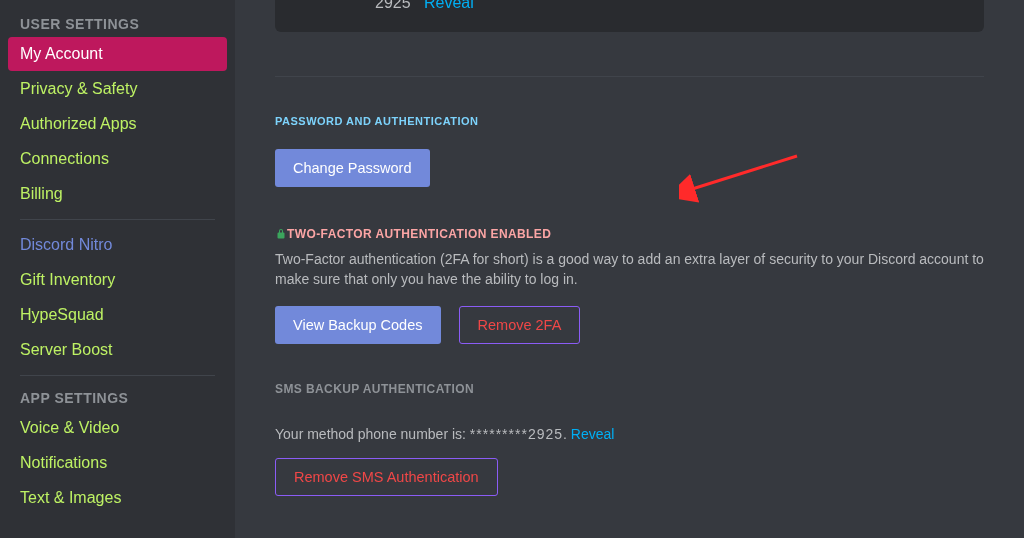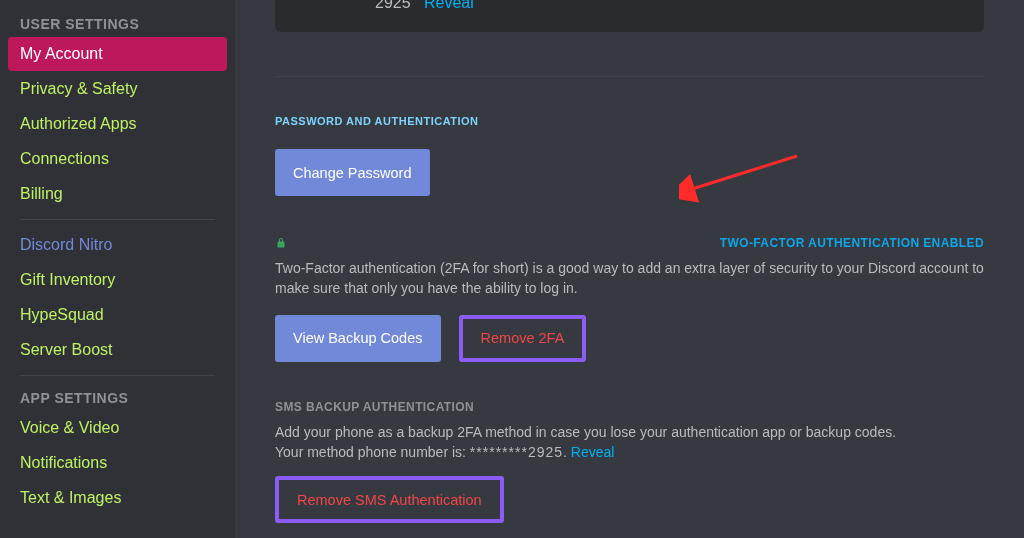--- a/index.html
+++ b/index.html
@@ -90,49 +90,49 @@
     text-transform: uppercase;
     margin-bottom: 22px;
   }
   .subsection-title {
     font-size: 12px;
     font-weight: 600;
     letter-spacing: 0.4px;
     text-transform: uppercase;
     margin-bottom: 8px;
   }
-  .subsection-title.green { color: #0ea5e9; display:flex; align-items:center; gap:0;justify-content:space-between;}
+  .subsection-title.green { color: #fca5a5; display:flex; align-items:center; gap:0;}
   .subsection-title.gray { color: #8e9297; }
   .desc {
     font-size: 14px;
     line-height: 1.45;
     color: #b9bbbe;
     margin-bottom: 16px;
   }
   .desc .masked { letter-spacing: 1px; }
   .btn {
     display: inline-flex;
     align-items: center;
     justify-content: center;
-    height: 47px;
+    height: 38px;
     padding: 0 18px;
     border-radius: 3px;
     font-size: 14.5px;
     font-weight: 500;
     cursor: pointer;
     border: none;
     background: transparent;
     white-space: nowrap;
   }
   .btn-primary {
     background: #7289da;
     color: #ffffff;
   }
   .btn-outline-red {
-    border: 4px solid #8b5cf6;
+    border: 1px solid #8b5cf6;
     color: #f04747;
     background: transparent;
   }
   .btn-row {
     display: flex;
     gap: 18px;
     margin-bottom: 38px;
   }
   .link-inline {
     color: #00aff4;
@@ -205,21 +205,21 @@
     </div>
     <p class="desc">Two-Factor authentication (2FA for short) is a good way to add an extra layer of security to your Discord account to make sure that only you have the ability to log in.</p>
 
     <div class="btn-row">
       <button class="btn btn-primary">View Backup Codes</button>
       <button class="btn btn-outline-red">Remove 2FA</button>
     </div>
 
     <div class="subsection-title gray">SMS Backup Authentication</div>
     <p class="desc" style="margin-bottom:14px;">
-      <span>Add your phone as a backup 2FA method in case you lose your authentication app or backup codes.</span><br>
+      <br>
       <span>Your method phone number is: </span><span class="masked">*********2925</span>.
       <span class="link-inline">Reveal</span>
     </p>
 
     <div class="btn-row" style="margin-bottom:0;">
       <button class="btn btn-outline-red">Remove SMS Authentication</button>
     </div>
 
     <svg class="arrow-annot" width="130" height="60">
       <defs>

